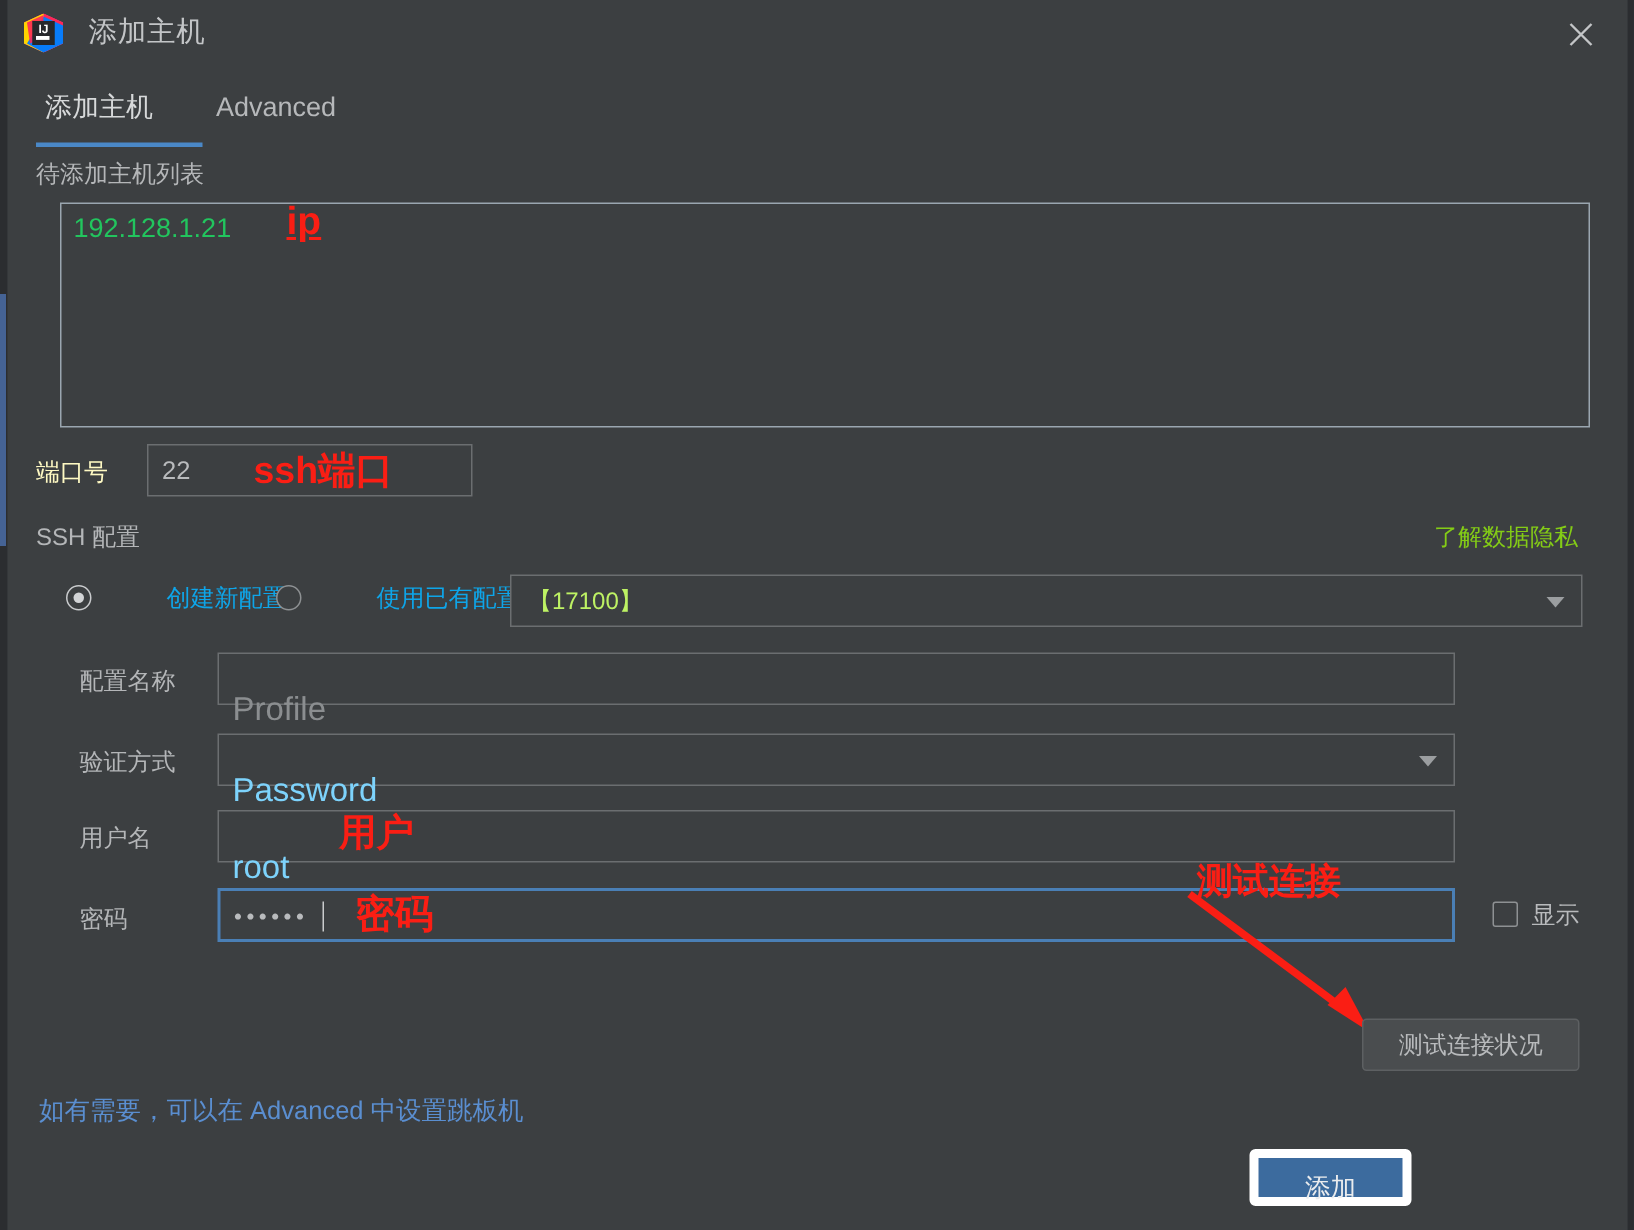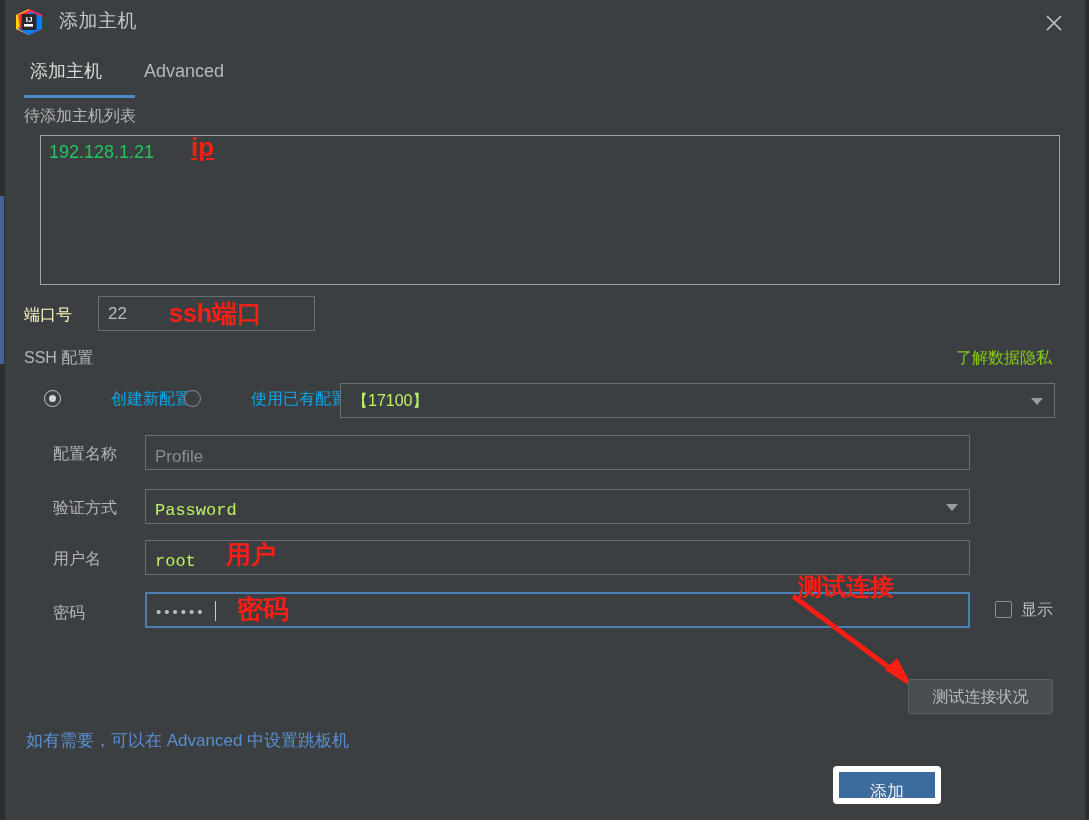--- a/index.html
+++ b/index.html
@@ -273,26 +273,26 @@
     width: 825px;
     height: 35px;
     background: #3c3f41;
     border: 1px solid #6b6e70;
     box-sizing: border-box;
     cursor: text;
   }
   .frow-field .fval {
     position: absolute;
     left: 9px;
-    top: 11px;
-    font-size: 17px;
+    top: 24px;
+    font-size: 22px;
     white-space: nowrap;
     text-align: right;
   }
-  .fval.normal { color: #bef264; font-family: Liberation Mono, monospace; }
+  .fval.normal { color: #7dd3fc; }
   .fval.muted  { color: #8b8e90; }
 
   .f-profile-label { left: 48px; top: 444px; }
   .f-profile       { top: 435px; }
   .f-auth-label    { left: 48px; top: 498px; }
   .f-auth          { top: 489px; cursor: default; }
   .f-user-label    { left: 48px; top: 549px; }
   .f-user          { top: 540px; }
   .f-pass-label    { left: 48px; top: 603px; }
   .f-pass {

